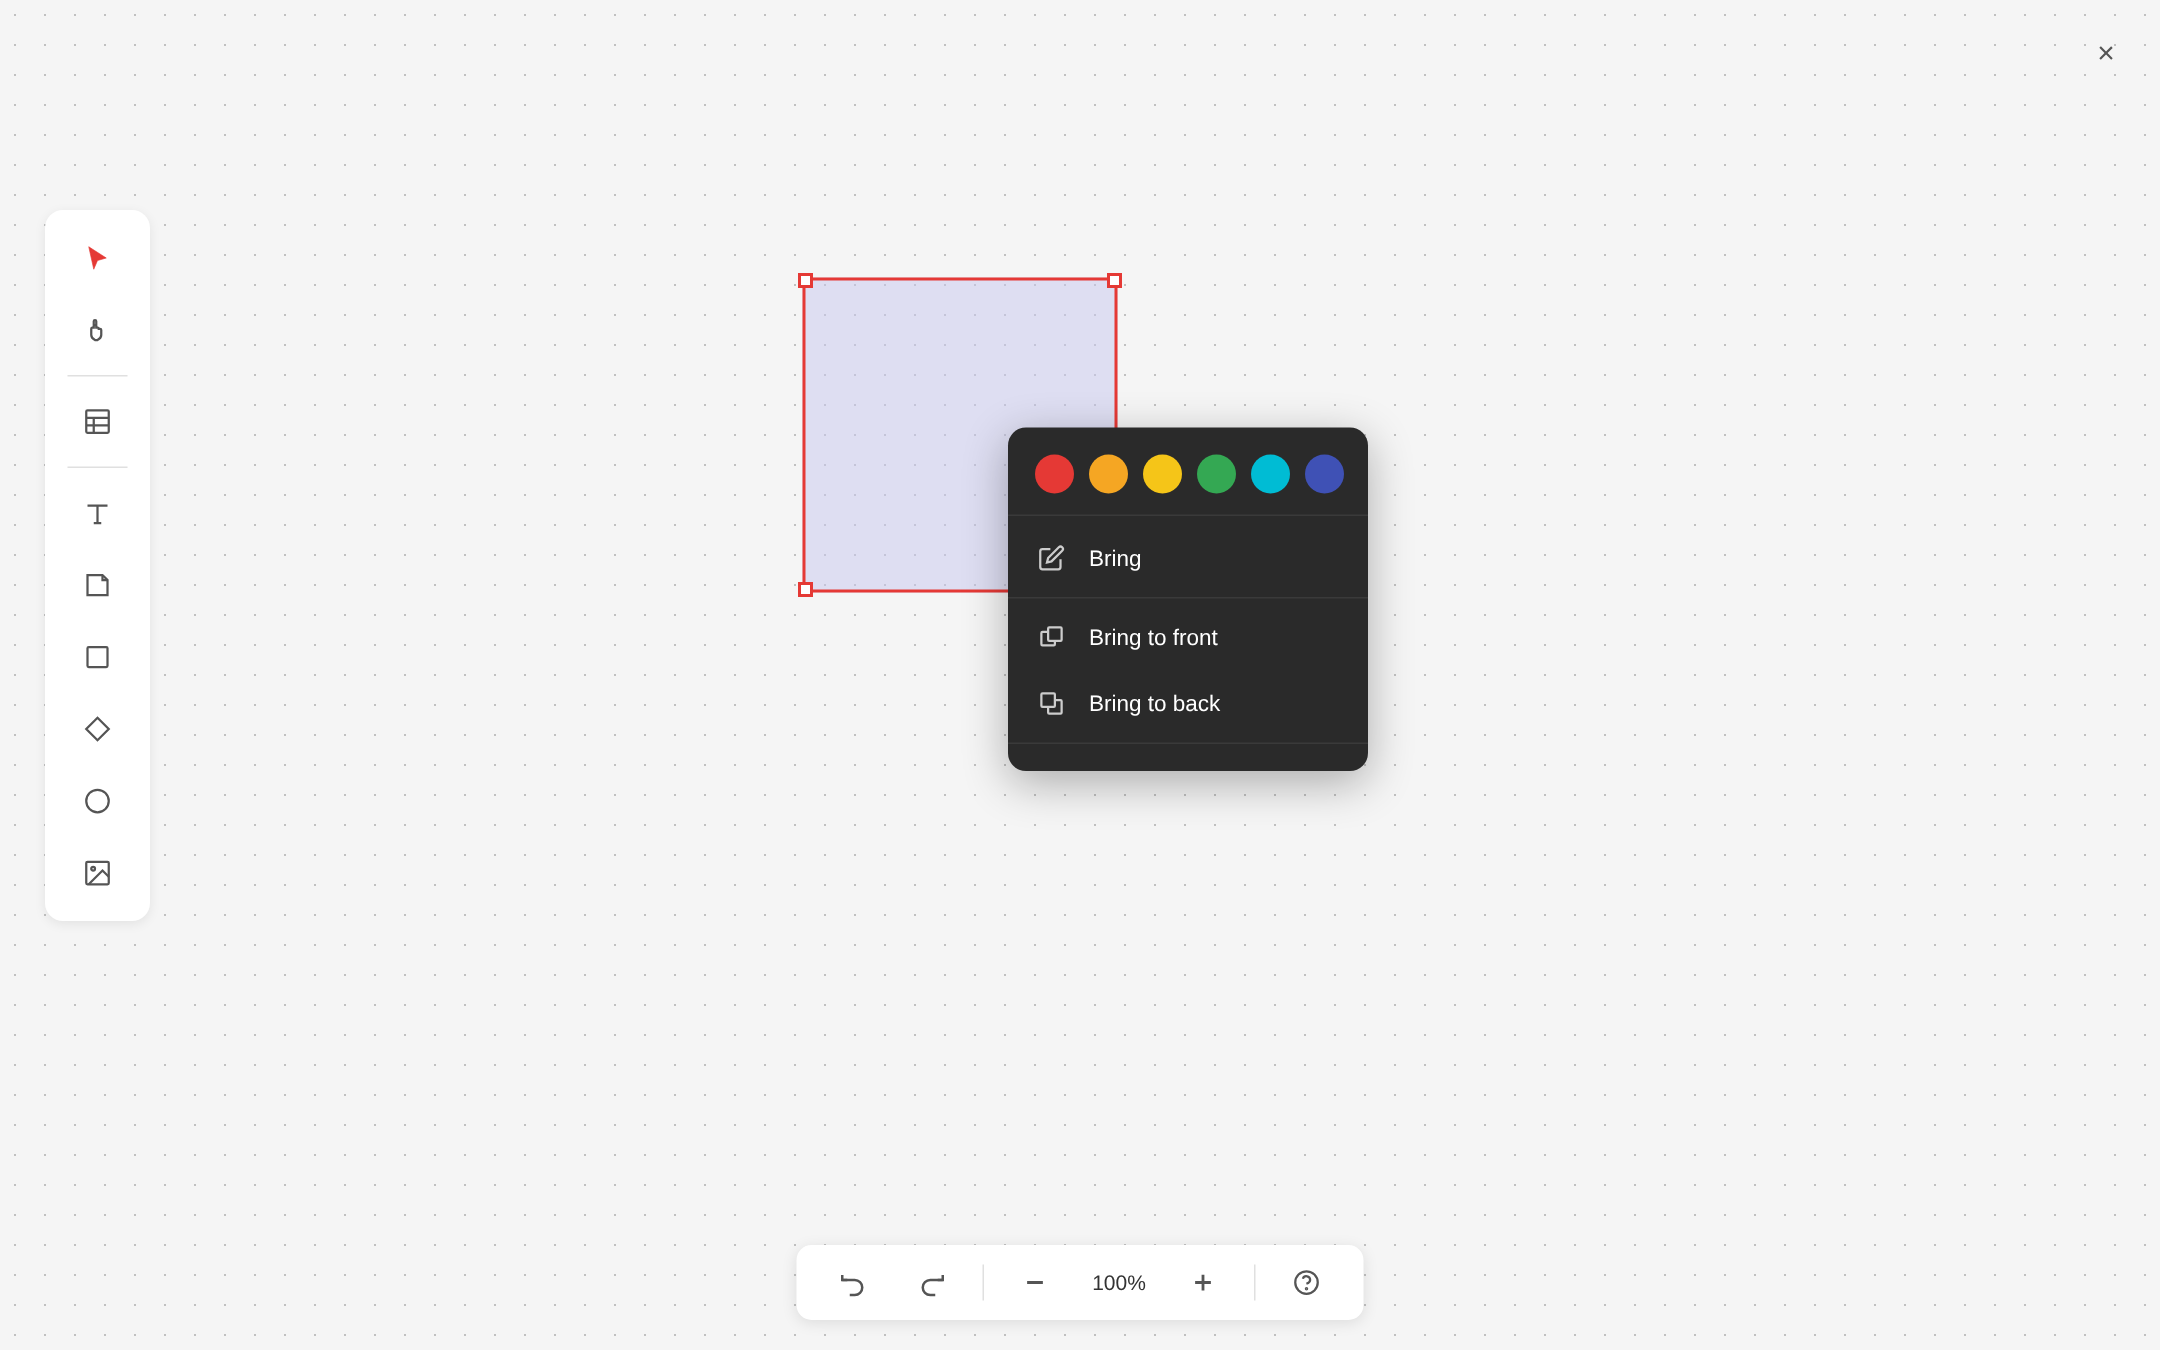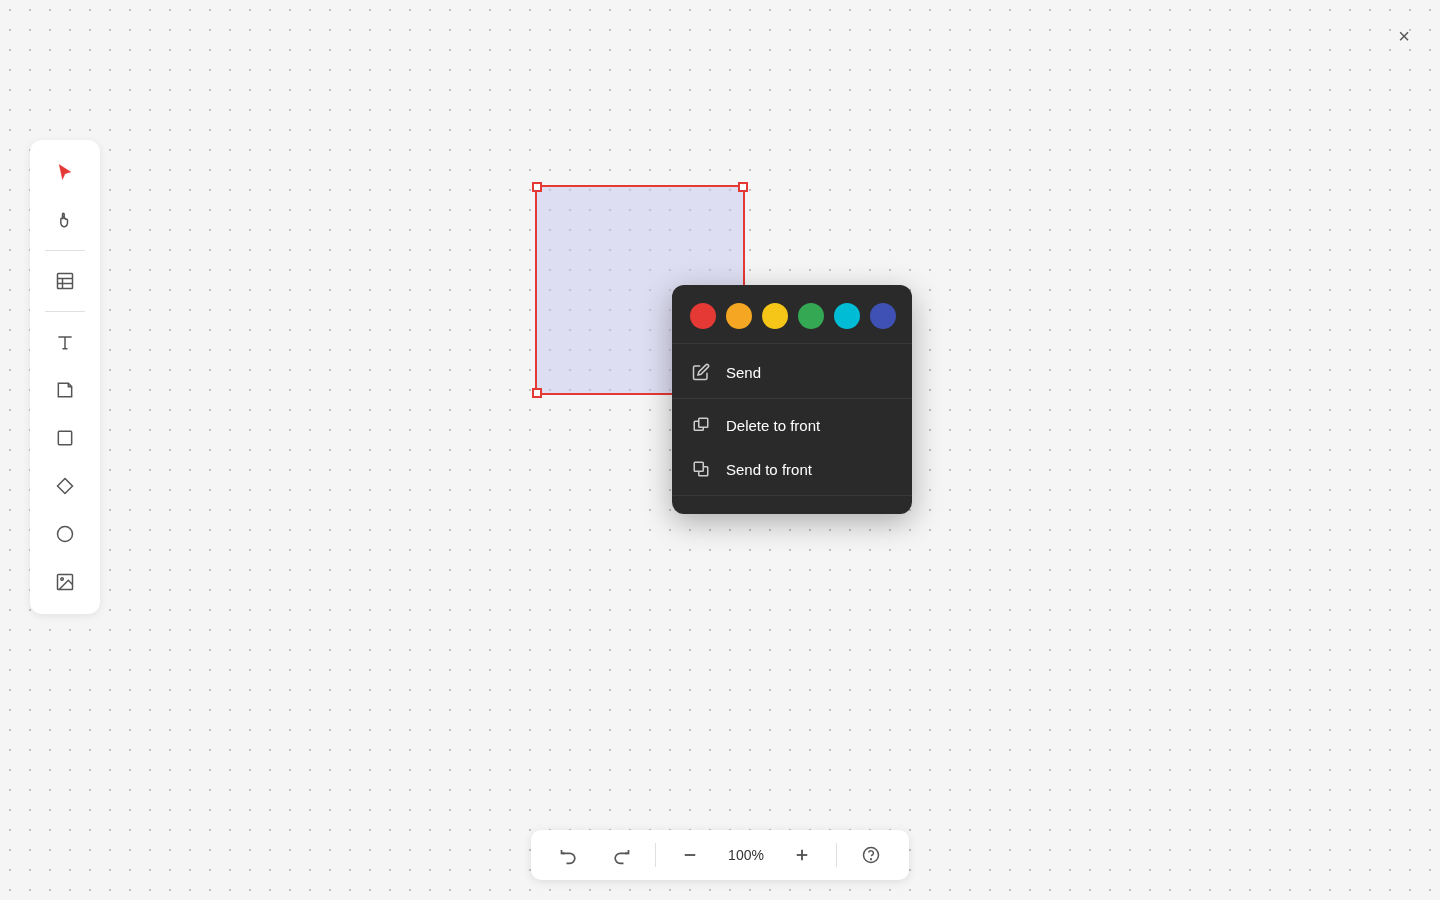--- a/index.html
+++ b/index.html
@@ -299,43 +299,43 @@
     <div class="color-swatch" style="background:#3f51b5;"></div>
   </div>
 
   <div class="menu-item">
     <span class="menu-item-icon">
       <svg width="18" height="18" viewBox="0 0 24 24" fill="none" stroke="#ccc" stroke-width="2">
         <path d="M11 4H4a2 2 0 0 0-2 2v14a2 2 0 0 0 2 2h14a2 2 0 0 0 2-2v-7"></path>
         <path d="M18.5 2.5a2.121 2.121 0 0 1 3 3L12 15l-4 1 1-4 9.5-9.5z"></path>
       </svg>
     </span>
-    <span>Send</span>
+    <span>Bring</span>
   </div>
 
   <div class="menu-divider"></div>
 
   <div class="menu-item">
     <span class="menu-item-icon">
       <svg width="18" height="18" viewBox="0 0 24 24" fill="none" stroke="#ccc" stroke-width="2">
         <rect x="3" y="7" width="12" height="12" rx="1"></rect>
         <rect x="9" y="3" width="12" height="12" rx="1" stroke="#ccc" fill="#2a2a2a"></rect>
       </svg>
     </span>
-    <span>Delete to front</span>
+    <span>Bring to front</span>
   </div>
 
   <div class="menu-item">
     <span class="menu-item-icon">
       <svg width="18" height="18" viewBox="0 0 24 24" fill="none" stroke="#ccc" stroke-width="2">
         <rect x="9" y="9" width="12" height="12" rx="1"></rect>
         <rect x="3" y="3" width="12" height="12" rx="1" stroke="#ccc" fill="#2a2a2a"></rect>
       </svg>
     </span>
-    <span>Send to front</span>
+    <span>Bring to back</span>
   </div>
 
   <div class="menu-divider"></div>
 
 </div>
 
 <div class="bottom-bar">
   <button class="bottom-btn">
     <svg width="20" height="20" viewBox="0 0 24 24" fill="none" stroke="#555" stroke-width="2">
       <path d="M3 10h10a6 6 0 0 1 0 12H9"></path>

